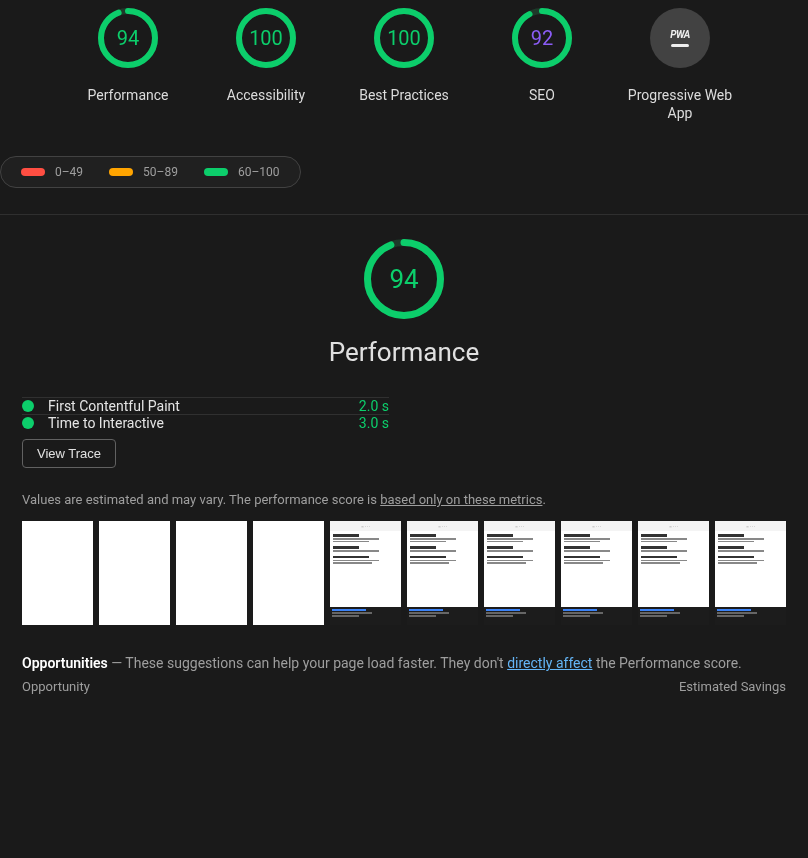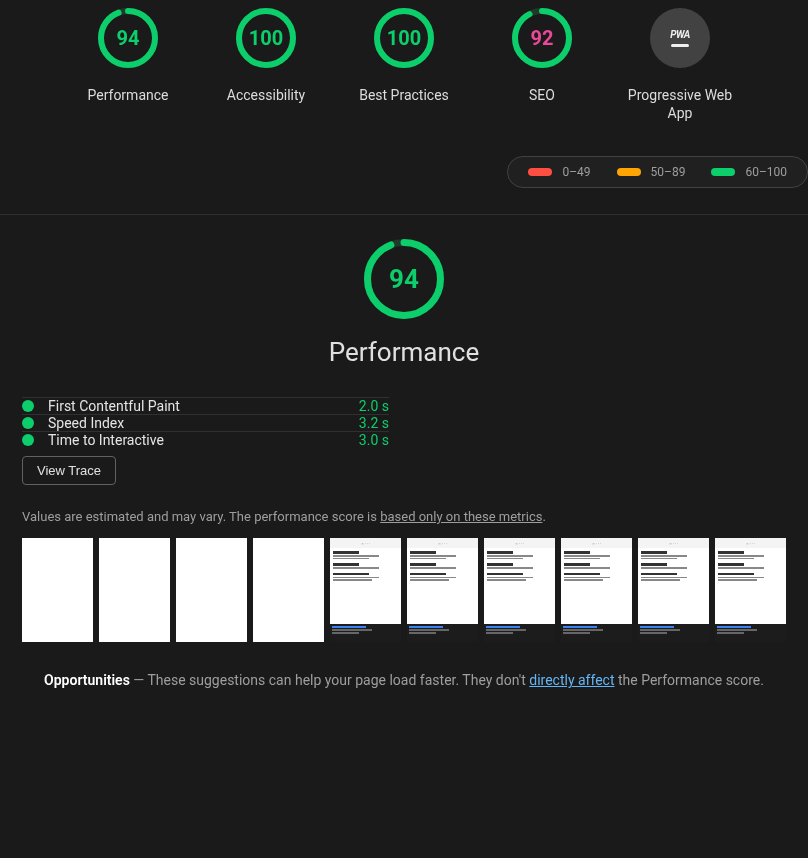--- a/index.html
+++ b/index.html
@@ -43,21 +43,21 @@
     height: 60px;
   }
   .gauge-ring svg { transform: rotate(-90deg); }
   .gauge-score {
     position: absolute;
     inset: 0;
     display: flex;
     align-items: center;
     justify-content: center;
     font-size: 20px;
-    font-weight: 700;
+    font-weight: 400;
   }
   .gauge-label {
     margin-top: 18px;
     font-size: 14px;
     color: #dcdcdc;
     line-height: 1.3;
   }
   .pwa-badge {
     width: 60px;
     height: 60px;
@@ -74,21 +74,21 @@
   }
   .pwa-badge .pwa-text { letter-spacing: -0.5px; font-style: italic;}
   .pwa-badge .pwa-bar {
     width: 18px;
     height: 3px;
     border-radius: 2px;
     background: #eee;
   }
   .legend-wrap {
     display: flex;
-    justify-content: flex-end;
+    justify-content: flex-start;
     margin: 22px 0 26px;
   }
   .legend {
     display: flex;
     align-items: center;
     gap: 26px;
     border: 1px solid var(--border);
     border-radius: 22px;
     padding: 8px 20px;
     background: #202020;
@@ -249,21 +249,20 @@
     height: 18px;
     background: #1c1c1c;
     padding:2px;
   }
   .frame .ffoot .fl { height:1.5px; width:50%; background:#3b82f6; margin-bottom:1.5px;}
   .frame .ffoot .fg { height:1.5px; width:60%; background:#666;}
   .opps {
     font-size: 14px;
     margin-bottom: 8px;
     color: var(--muted);
-    text-align: center;
   }
   .opps b { color:#fff; font-weight:600; }
   .opps-head {
     display:flex;
     justify-content:space-between;
     font-size:13px;
     color: var(--muted);
     padding-bottom:4px;
   }
 </style>
@@ -300,21 +299,21 @@
       <div class="gauge-score" style="color:#0cce6b">100</div>
     </div>
     <div class="gauge-label">Best Practices</div>
     </div>
     <div class="gauge-item">
     <div class="gauge-ring">
       <svg width="60" height="60">
     <circle cx="30" cy="30" r="27" fill="none" stroke="#1e3a2a" stroke-width="6"></circle>
     <circle cx="30" cy="30" r="27" fill="none" stroke="#0cce6b" stroke-width="6" stroke-dasharray="156.07432303034093 169.64600329384882" stroke-linecap="round"></circle>
   </svg>
-      <div class="gauge-score" style="color:#ec4899">92</div>
+      <div class="gauge-score" style="color:#8b5cf6">92</div>
     </div>
     <div class="gauge-label">SEO</div>
     </div>
     <div class="gauge-item">
   <div class="pwa-badge">
     <span class="pwa-text">PWA</span>
     <span class="pwa-bar"></span>
   </div>
   <div class="gauge-label">Progressive Web App</div>
     </div>
@@ -350,25 +349,20 @@
     <div class="perf-title">Performance</div>
   </div>
 
 
   <div class="metrics-grid">
     <div id="metrics-left">
         <div class="metric">
     <span class="metric-dot" style="background:#0cce6b"></span>
     <span class="metric-name">First Contentful Paint</span>
     <span class="metric-val val-green">2.0 s</span>
-  </div>
-        <div class="metric">
-    <span class="metric-dot" style="background:#0cce6b"></span>
-    <span class="metric-name">Speed Index</span>
-    <span class="metric-val val-green">3.2 s</span>
   </div>
         <div class="metric">
     <span class="metric-dot" style="background:#0cce6b"></span>
     <span class="metric-name">Time to Interactive</span>
     <span class="metric-val val-green">3.0 s</span>
   </div>
       </div>
   </div>
 
   <div class="trace-wrap">
@@ -527,13 +521,17 @@
           <div class="fg"></div>
           <div class="fg" style="width:40%;margin-top:1.5px"></div>
         </div>
       </div>
     </div>
 
   <div class="opps">
     <b>Opportunities</b><span>  —  These suggestions can help your page load faster. They don't </span><a class="link-blue">directly affect</a><span> the Performance score.</span>
   </div>
 
+  <div class="opps-head">
+    <span>Opportunity</span>
+    <span>Estimated Savings</span>
+  </div>
 </div>
 
 </body></html>

